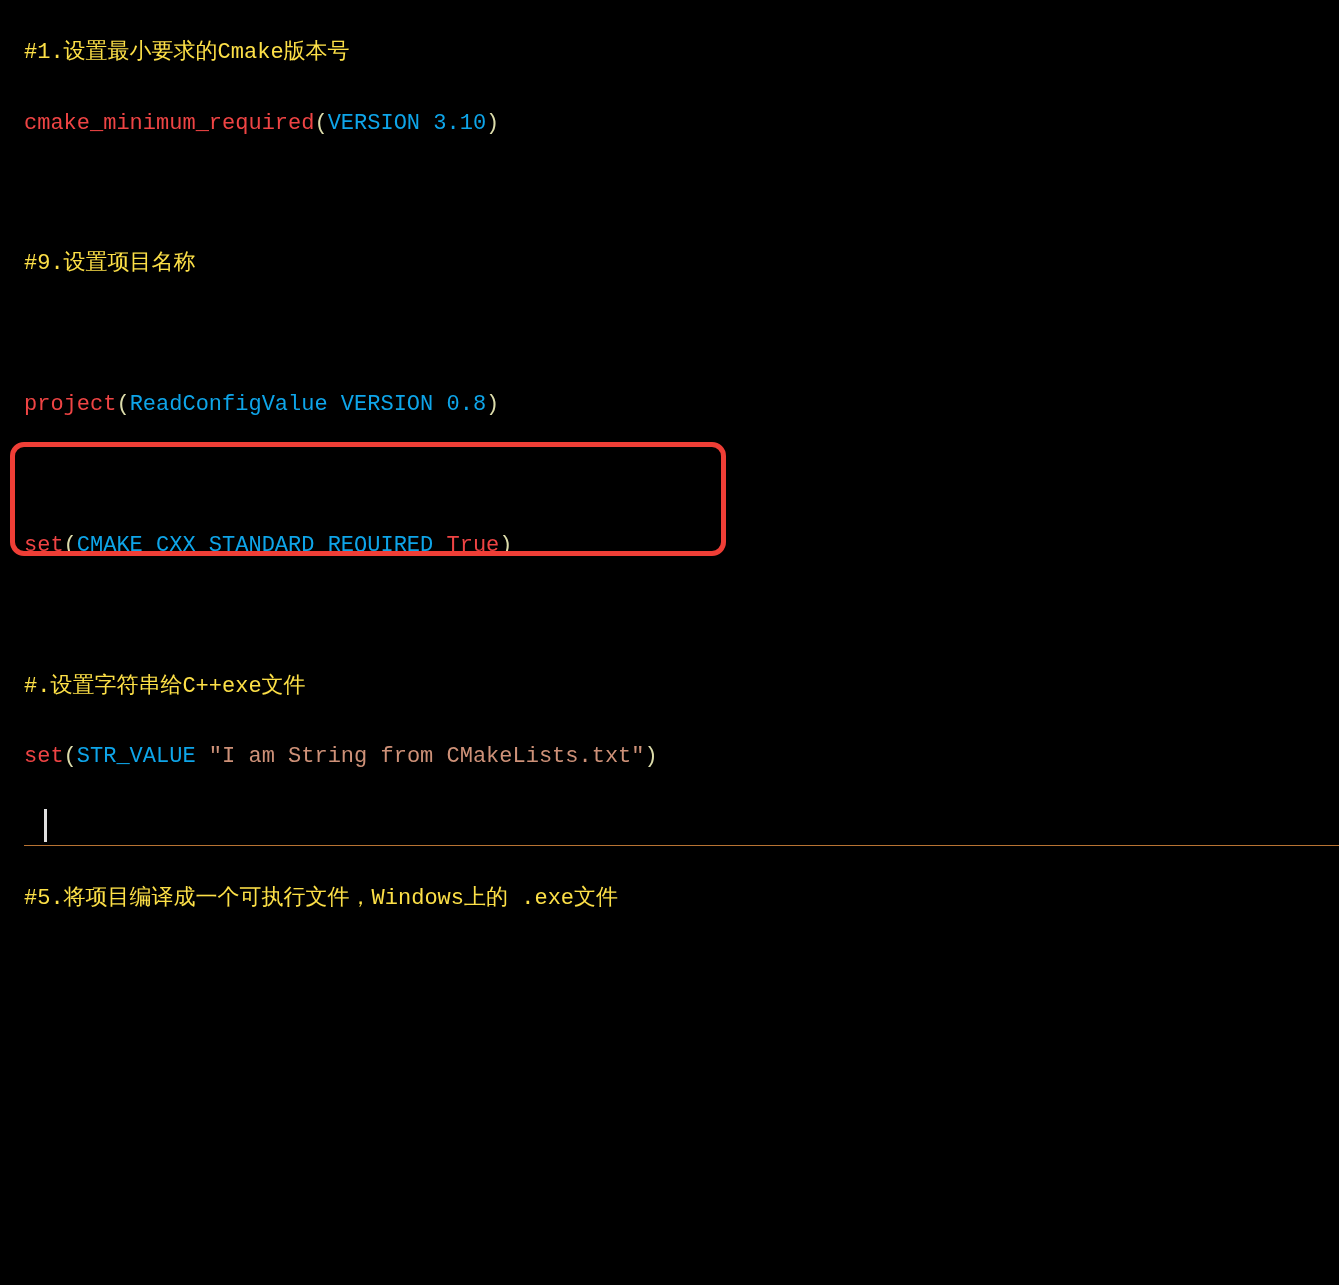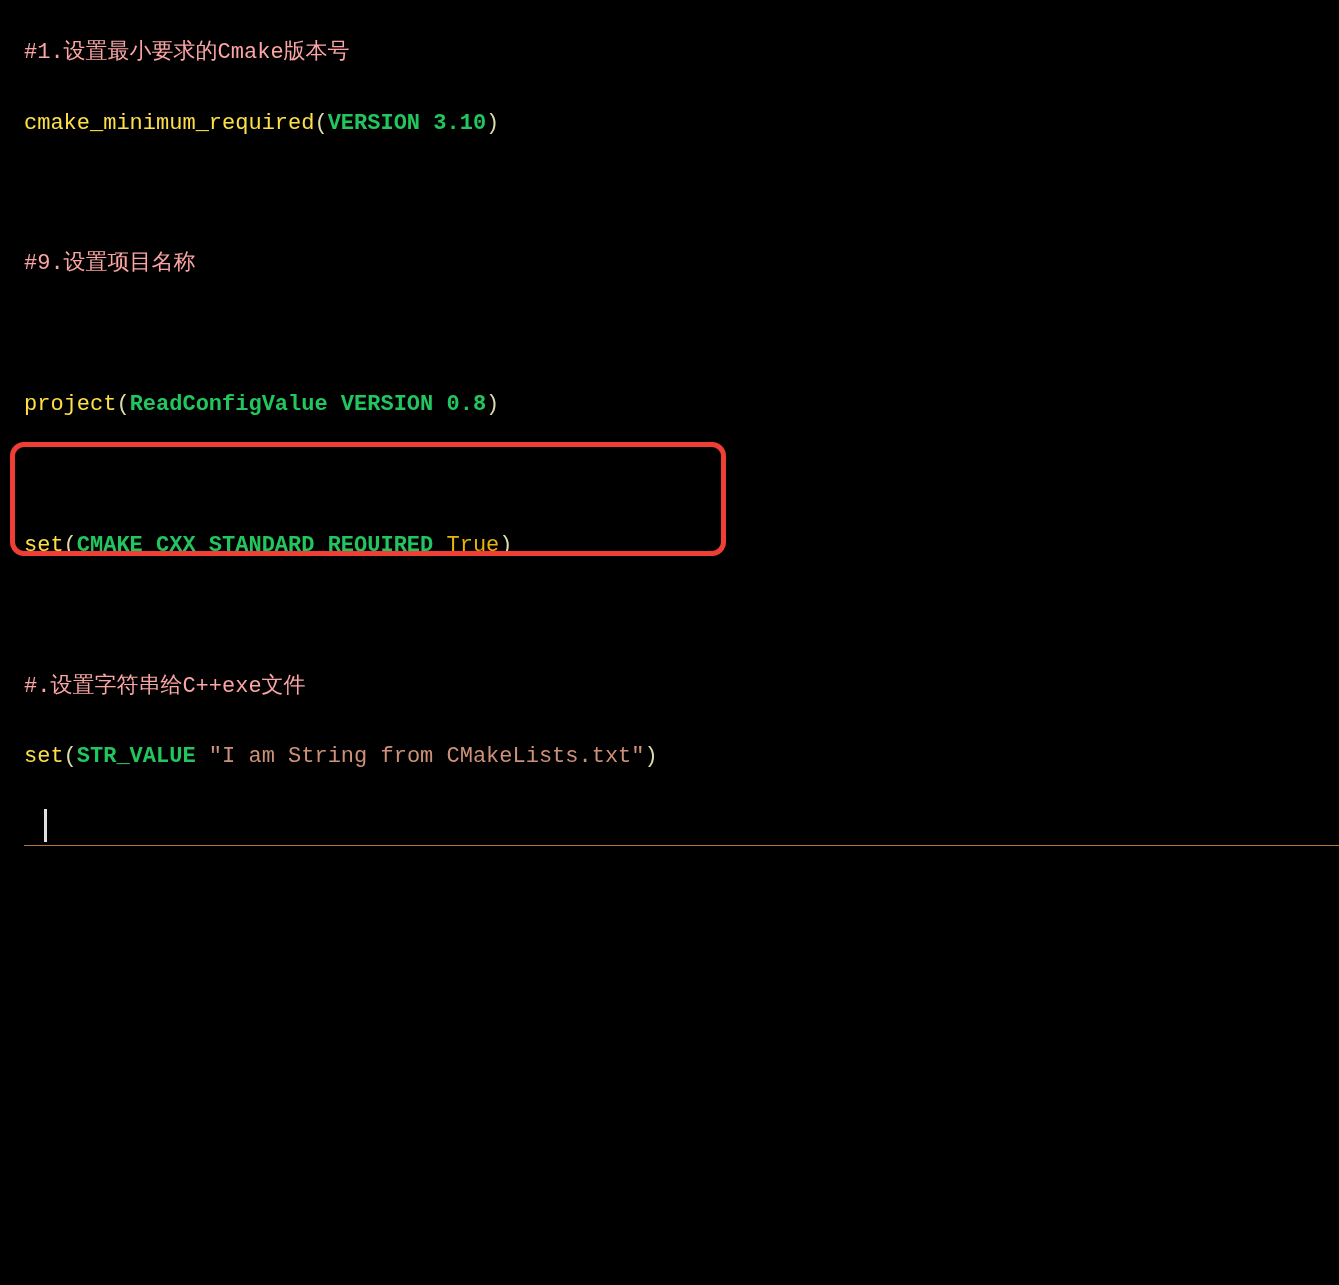--- a/index.html
+++ b/index.html
@@ -15,26 +15,26 @@
     overflow: hidden;
   }
   .editor {
     padding: 0 0 0 24px;
     white-space: pre;
   }
   .line {
     min-height: 35px;
     display: block;
   }
-  .comment { color: #fca5a5; }
-  .keyword-func { color: #fde047; }
+  .comment { color: #fde047; }
+  .keyword-func { color: #ef4444; }
   .paren { color: #dcdcaa; }
   .string { color: #ce9178; }
-  .literal { color: #eab308; }
-  .white-bold { color: #22c55e; font-weight: 700; }
+  .literal { color: #ef4444; }
+  .white-bold { color: #0ea5e9; font-weight: 400; }
   
   .highlight-box {
     position: absolute;
     left: 10px;
     top: 442px;
     width: 706px;
     height: 104px;
     border: 5px solid #ef3e36;
     border-radius: 14px;
     pointer-events: none;
@@ -60,20 +60,21 @@
 <span class="line"> </span>
 <span class="line"><span class="comment">#9.设置项目名称</span></span>
 <span class="line"> </span>
 <span class="line"><span class="keyword-func">project</span><span class="paren">(</span><span class="white-bold">ReadConfigValue VERSION 0.8</span><span class="paren">)</span></span>
 <span class="line"> </span>
 <span class="line"><span class="keyword-func">set</span><span class="paren">(</span><span class="white-bold">CMAKE_CXX_STANDARD_REQUIRED </span><span class="literal">True</span><span class="paren">)</span></span>
 <span class="line"> </span>
 <span class="line"><span class="comment">#.设置字符串给C++exe文件</span></span>
 <span class="line"><span class="keyword-func">set</span><span class="paren">(</span><span class="white-bold">STR_VALUE </span><span class="string">"I am String from CMakeLists.txt"</span><span class="paren">)</span></span>
 <span class="line cursor-line-bottom" style="position:relative;"><span class="cursor-caret"></span> </span>
+<span class="line"><span class="comment">#5.将项目编译成一个可执行文件，Windows上的 .exe文件</span></span>
 
 
 
 
 
 
 
 
 
 

